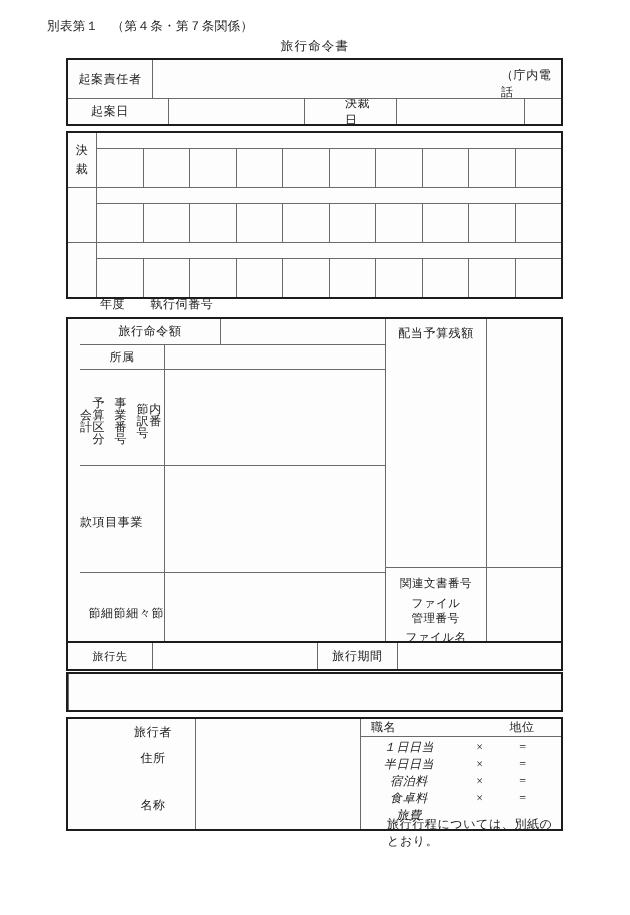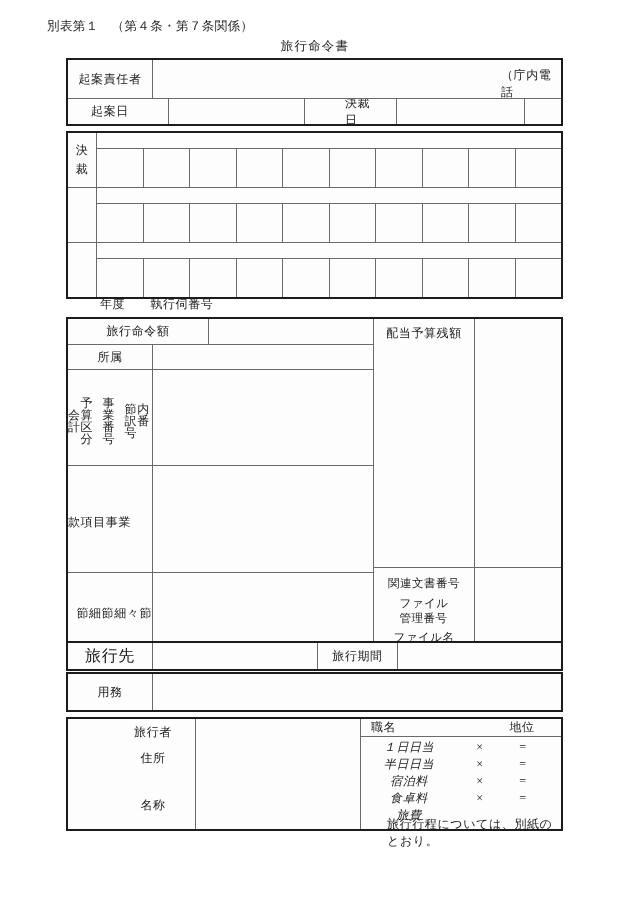--- a/index.html
+++ b/index.html
@@ -107,21 +107,21 @@
     top: 296px;
     font-size: 12px;
     letter-spacing: 0.6px;
     white-space: nowrap;
   }
 
   
   #t-budget { top: 317px; }
   .bg-left { width: 305px; box-sizing: border-box; display: flex; flex-direction: column; }
   .bg-right { flex: 1; box-sizing: border-box; display: flex; flex-direction: column; }
-  .bg-outer { display: flex; }
+  .bg-outer { display: flex; padding-left: 12px; }
 
   .b-row { display: flex; box-sizing: border-box; }
   .b-lbl {
     width: 84px;
     box-sizing: border-box;
     font-size: 12px;
     letter-spacing: 0.6px;
     display: flex;
     align-items: center;
     justify-content: center;
@@ -177,21 +177,21 @@
     font-size: 11.5px;
     letter-spacing: 0.5px;
     line-height: 1.25;
     padding: 3px 0;
   }
   .kanren-val { flex: 1; box-sizing: border-box; }
 
   
   #t-dest { top: 641px; }
   #t-dest .row { height: 26px; }
-  .d-lbl { width: 84px; font-size: 16px; letter-spacing: .6px; display:flex; align-items:center; justify-content:center; box-sizing:border-box;}
+  .d-lbl { width: 84px; font-size: 11px; letter-spacing: .6px; display:flex; align-items:center; justify-content:center; box-sizing:border-box;}
   .d-val1 { width: 165px; box-sizing: border-box; }
   .d-lbl2 { width: 80px; font-size: 12px; letter-spacing:.6px; display:flex; align-items:center; justify-content:center; box-sizing:border-box;}
   .d-val2 { flex: 1; box-sizing: border-box; }
 
   
   #t-yomu { top: 672px; }
   #t-yomu .row { height: 36px; }
   .y-lbl { width: 84px; font-size:12px; letter-spacing:.6px; display:flex; align-items:center; justify-content:center; box-sizing:border-box;}
   .y-val { flex:1; box-sizing:border-box; }
 
@@ -388,21 +388,20 @@
     <div class="row">
       <div class="d-lbl">旅行先</div>
       <div class="d-val1 bl"></div>
       <div class="d-lbl2 bl">旅行期間</div>
       <div class="d-val2 bl"></div>
     </div>
   </div>
 
   <div class="tbl" id="t-yomu">
     <div class="row">
-      <div class="y-lbl">用務</div>
       <div class="y-val bl"></div>
     </div>
   </div>
 
   <div class="tbl" id="t-traveler">
     <div class="tv-outer tv-body">
       <div class="tv-left">
         <span style="padding-top:2px;">旅行者</span>
         <span style="padding-top:9px;">住所</span>
         <span style="padding-top:30px;">名称</span>

